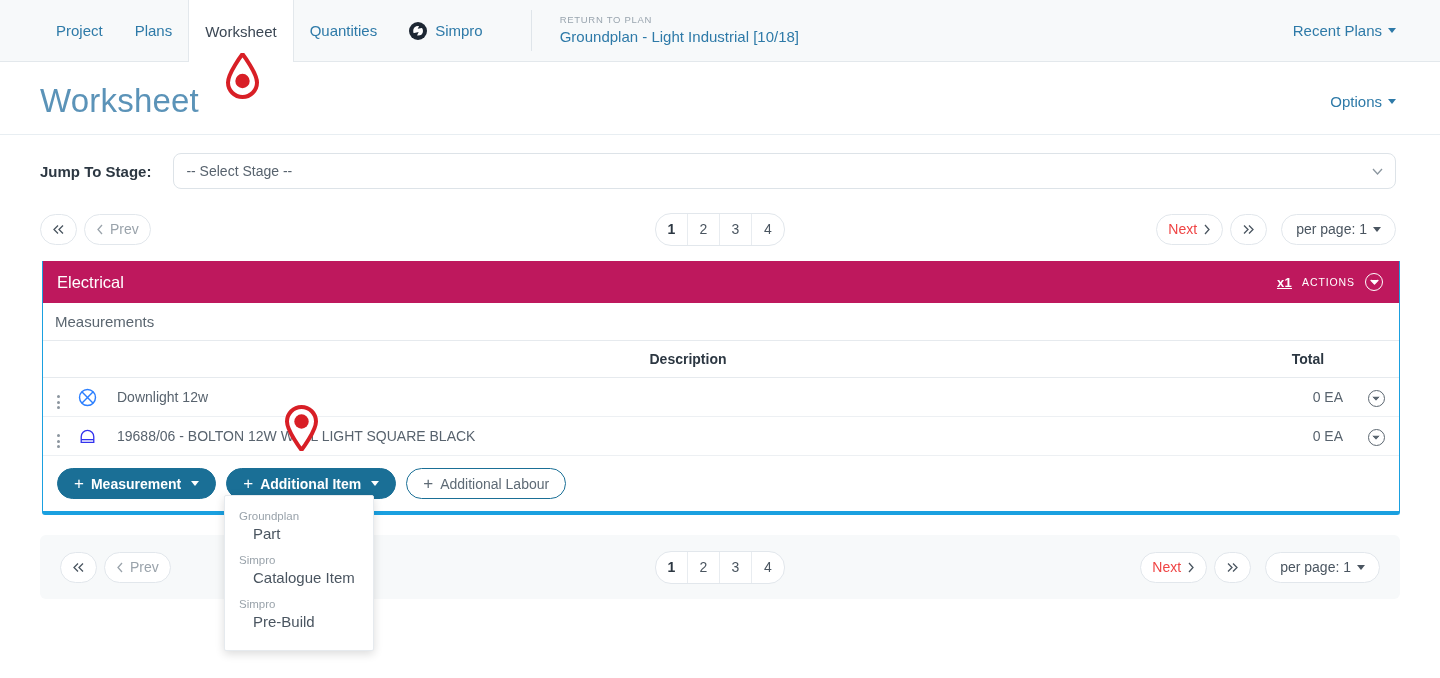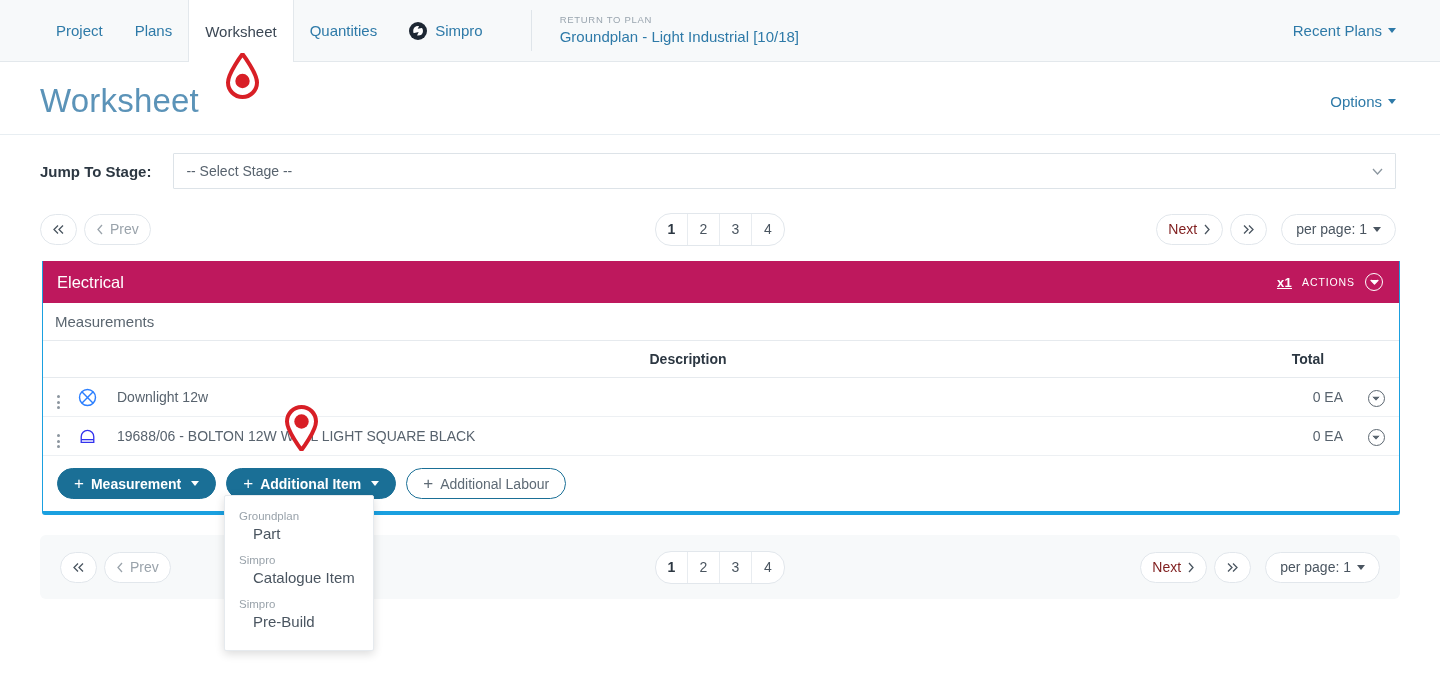--- a/index.html
+++ b/index.html
@@ -77,40 +77,40 @@
     display:flex; align-items:center;
   }
 
   
   .stage-row{
     display:flex; align-items:center;
     padding:18px 44px 16px 40px;
   }
   .stage-label{ font-size:15px; font-weight:bold; color:#2c3742; margin-right:22px; white-space:nowrap; }
   .stage-select{
-    flex:1; height:36px; border:1px solid #dde3e8; border-radius:1px;
+    flex:1; height:36px; border:1px solid #dde3e8; border-radius:8px;
     background:#ffffff; display:flex; align-items:center;
     padding:0 12px; font-size:14px; color:#58636e;
     cursor:pointer; position:relative;
   }
   .stage-select .sel-caret{
     margin-left:auto; width:11px; height:7px; color:#8b969f;
   }
 
   
   .pager{
     display:flex; align-items:center;
     padding:0 44px 0 40px; height:48px; position:relative;
   }
   .pager.bottom{ background:#f7f9fa; border-radius:6px; height:64px; margin:0 40px; padding:0 20px; }
   .pg-btn{
     height:31px; min-width:34px; padding:0 11px;
     border:1px solid #e2e7ec; background:#ffffff; border-radius:16px;
     display:flex; align-items:center; justify-content:center; gap:6px;
-    font-size:14px; color:#7f1d1d; cursor:pointer; margin-right:7px;
+    font-size:14px; color:#ef4444; cursor:pointer; margin-right:7px;
   }
   .pg-btn.muted{ color:#9aa3ab; }
   .pg-center{
     position:absolute; left:50%; transform:translateX(-50%);
     display:flex; border:1px solid #e2e7ec; border-radius:16px;
     overflow:hidden; background:#ffffff;
   }
   .pg-num{
     width:32px; height:31px; display:flex; align-items:center; justify-content:center;
     font-size:14px; color:#4a5560; border-right:1px solid #e8ecf0; cursor:pointer;

